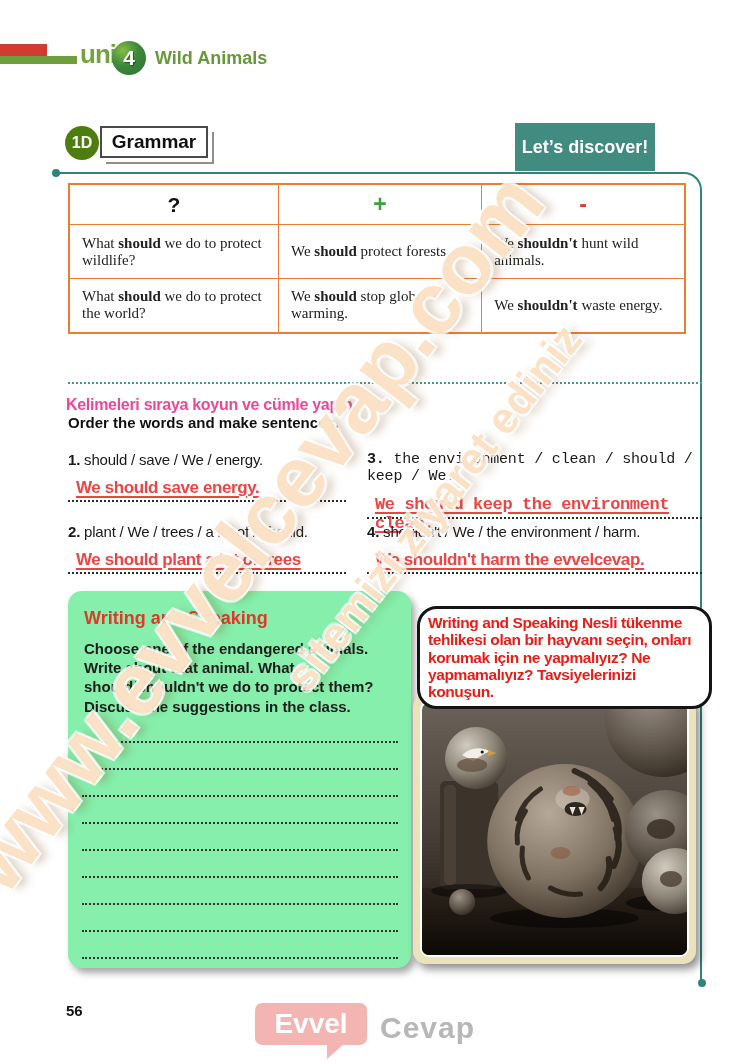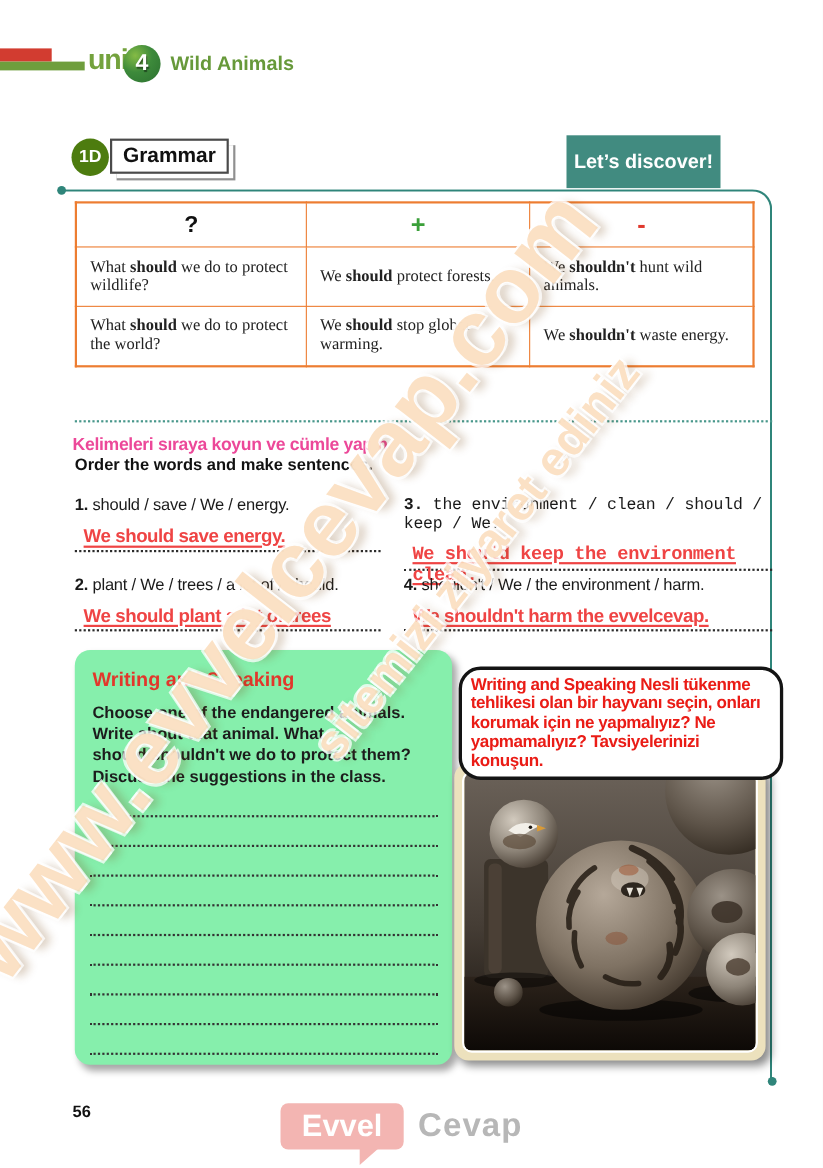--- a/index.html
+++ b/index.html
@@ -96,21 +96,21 @@
   
   .img-frame {
     position:absolute; left:413px; top:694px; width:283px; height:270px;
     background:#ece1bd; border-radius:13px; padding:9px;
     box-shadow:4px 5px 8px rgba(0,0,0,.45);
   }
   .img-inner { width:100%; height:100%; border-radius:7px; overflow:hidden; box-shadow:0 0 0 2px #ffffff; }
   .img-inner svg { display:block; width:100%; height:100%; }
   
   .page-num { position:absolute; left:66px; top:1002px; font-size:15px; font-weight:bold; color:#111; }
-  .logo { position:absolute; left:255px; top:1003px; display:flex; align-items:center; opacity:.85; }
+  .logo { position:absolute; left:255px; top:1003px; display:flex; align-items:flex-end; opacity:.85; }
   .logo-bubble {
     position:relative; width:112px; height:42px; background:#f1a9a5; border-radius:7px;
     color:#fff; font-size:28px; font-weight:bold; display:flex; align-items:center; justify-content:center;
   }
   .logo-bubble::after {
     content:""; position:absolute; left:72px; bottom:-14px; width:0; height:0;
     border-top:15px solid #f1a9a5; border-right:17px solid transparent;
   }
   .logo-gray { margin-left:13px; font-size:30px; font-weight:bold; color:#ababab; letter-spacing:1px; }
   

